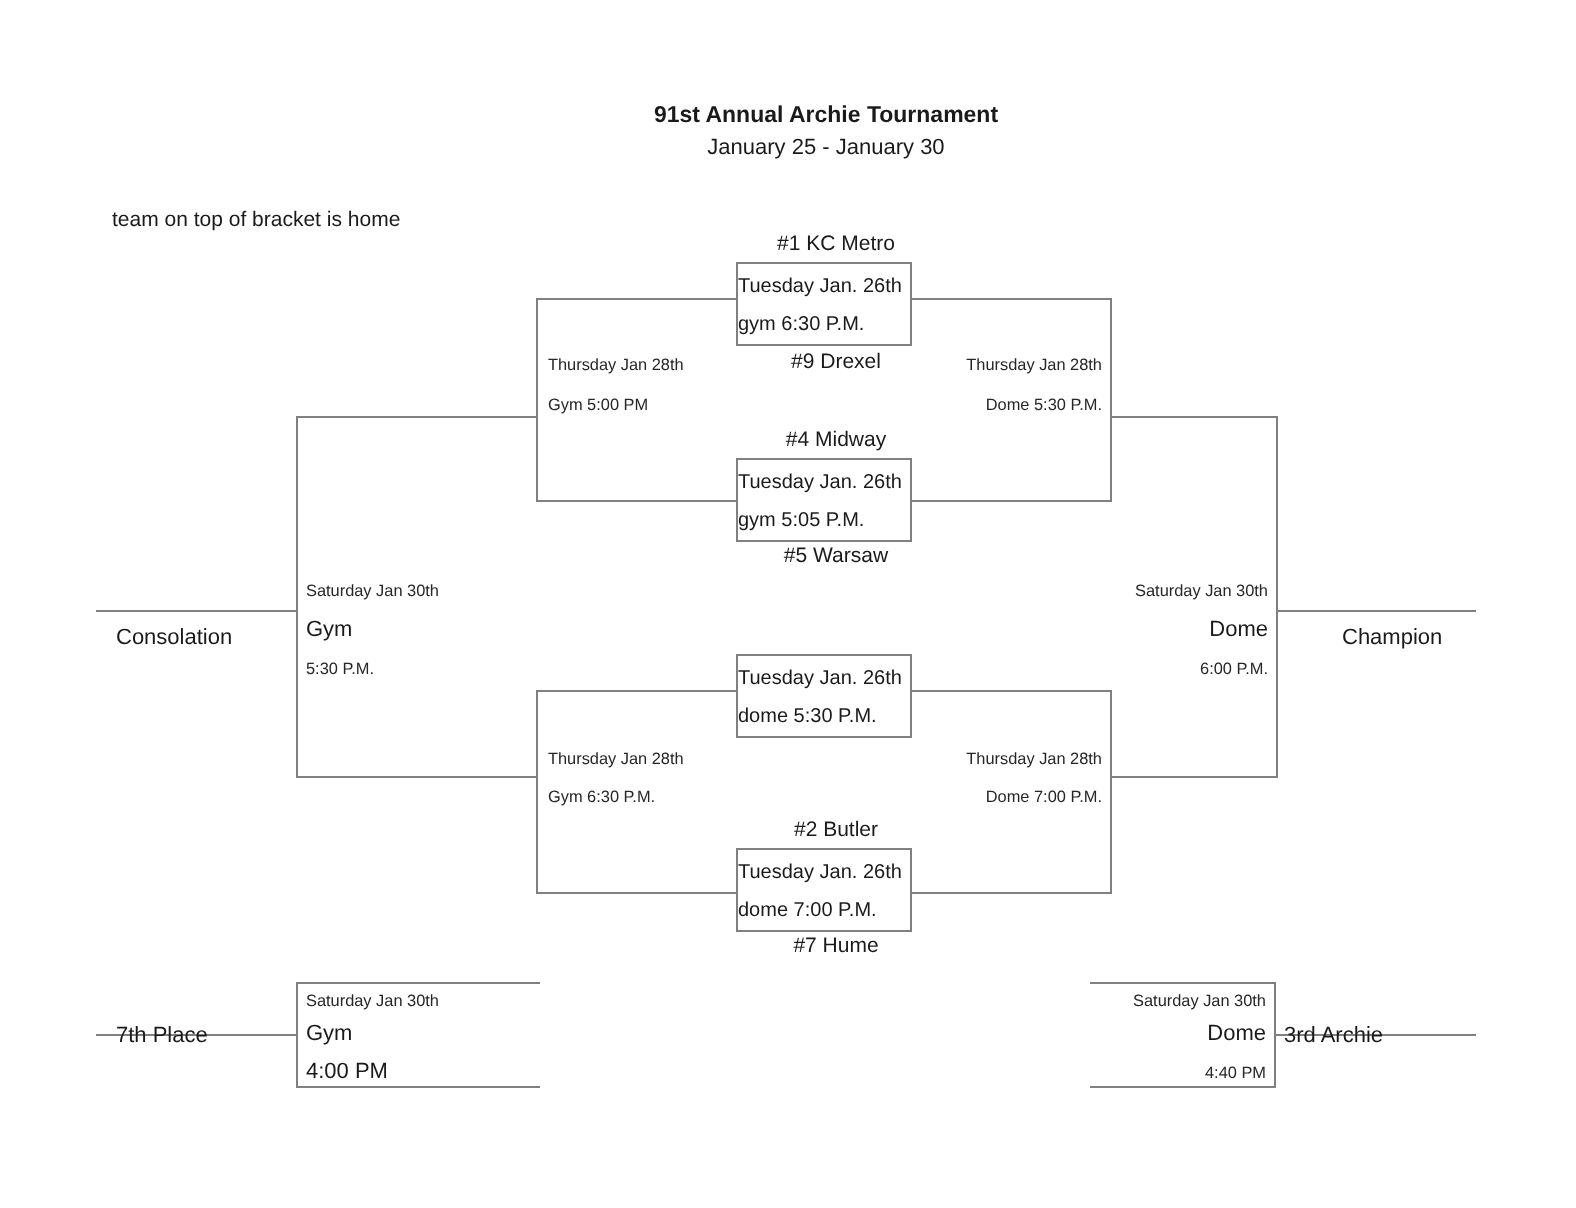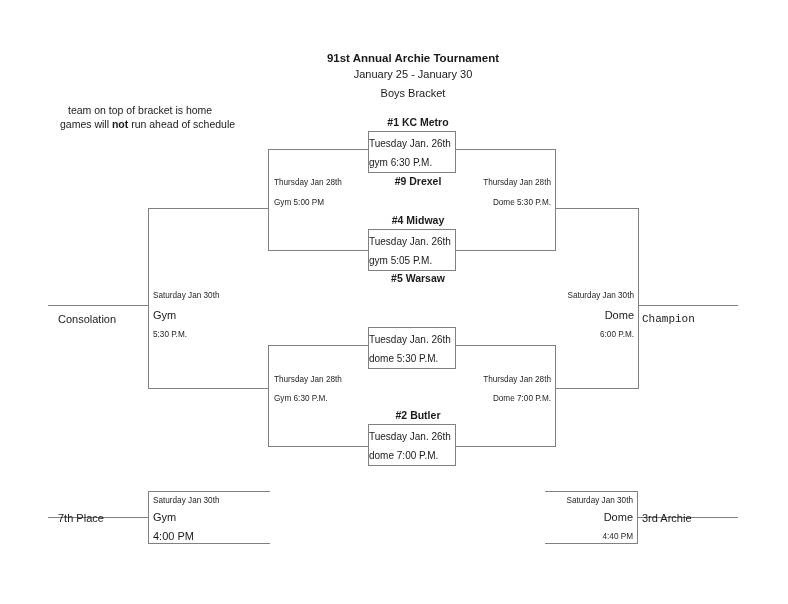--- a/index.html
+++ b/index.html
@@ -36,21 +36,21 @@
     font-size: 11px;
     text-align: center;
   }
   .note {
     font-size: 10.5px;
   }
   .note b { font-weight: bold; }
 
   .seed {
     font-size: 10.5px;
-    font-weight: bold;
+    font-weight: normal;
     text-align: center;
   }
   .roundlabel {
     font-size: 8.2px;
     color: #262626;
   }
   .bigplace {
     font-size: 11px;
     color: #1a1a1a;
   }
@@ -85,26 +85,22 @@
     white-space: nowrap;
   }
 </style>
 </head>
 <body>
 
 <div id="page">
 
   <div class="txt title" style="left:288px; top:52px; width:250px;">91st Annual Archie Tournament</div>
   <div class="txt subtitle" style="left:288px; top:68px; width:250px;">January 25 - January 30</div>
-  <div class="txt subtitle" style="left:288px; top:87px; width:250px;">Boys Bracket</div>
 
-  <div class="txt note" style="left:68px; top:105px;text-align:center;">team on top of bracket is home</div>
-  <div class="txt note" style="left:60px; top:119px;">
-    <span>games will </span><b>not</b><span> run ahead of schedule</span>
-  </div>
+  <div class="txt note" style="left:56px; top:105px;text-align:center;">team on top of bracket is home</div>
 
   <div class="vline" style="left:268px; top:149px; height:102px;"></div>
   <div class="hline" style="left:268px; top:149px; width:100px;"></div>
   <div class="hline" style="left:268px; top:250px; width:100px;"></div>
   <div class="hline" style="left:148px; top:208px; width:120px;"></div>
 
   <div class="vline" style="left:268px; top:345px; height:102px;"></div>
   <div class="hline" style="left:268px; top:345px; width:100px;"></div>
   <div class="hline" style="left:268px; top:446px; width:100px;"></div>
   <div class="hline" style="left:148px; top:388px; width:120px;"></div>
@@ -152,20 +148,21 @@
   <div class="gamebox" style="left:368px; top:327px; width:88px; height:42px;">
     <div class="gl" style="top:6px;">Tuesday Jan. 26th</div>
     <div class="gl" style="top:25px;">dome 5:30 P.M.</div>
   </div>
 
   <div class="txt seed" style="left:318px; top:410px; width:200px;">#2 Butler</div>
   <div class="gamebox" style="left:368px; top:424px; width:88px; height:42px;">
     <div class="gl" style="top:6px;">Tuesday Jan. 26th</div>
     <div class="gl" style="top:25px;">dome 7:00 P.M.</div>
   </div>
+  <div class="txt seed" style="left:318px; top:468px; width:200px;">#7 Hume</div>
 
   <div class="txt roundlabel" style="left:274px; top:178px;">Thursday Jan 28th</div>
   <div class="txt roundlabel" style="left:274px; top:198px;">Gym 5:00 PM</div>
 
   <div class="txt roundlabel right" style="left:431px; top:178px; width:120px;">Thursday Jan 28th</div>
   <div class="txt roundlabel right" style="left:431px; top:198px; width:120px;">Dome 5:30 P.M.</div>
 
   <div class="txt roundlabel" style="left:274px; top:375px;">Thursday Jan 28th</div>
   <div class="txt roundlabel" style="left:274px; top:394px;">Gym 6:30 P.M.</div>
 
@@ -173,21 +170,21 @@
   <div class="txt roundlabel right" style="left:431px; top:394px; width:120px;">Dome 7:00 P.M.</div>
 
   <div class="txt roundlabel" style="left:153px; top:291px;">Saturday Jan 30th</div>
   <div class="txt venue-big" style="left:153px; top:309px;">Gym</div>
   <div class="txt roundlabel" style="left:153px; top:330px;">5:30 P.M.</div>
   <div class="txt bigplace" style="left:58px; top:313px;">Consolation</div>
 
   <div class="txt roundlabel right" style="left:514px; top:291px; width:120px;">Saturday Jan 30th</div>
   <div class="txt venue-big right" style="left:514px; top:309px; width:120px;">Dome</div>
   <div class="txt roundlabel right" style="left:514px; top:330px; width:120px;">6:00 P.M.</div>
-  <div class="txt bigplace" style="left:642px; top:313px;font-family:Liberation Mono, monospace;">Champion</div>
+  <div class="txt bigplace" style="left:671px; top:313px;">Champion</div>
 
   <div class="txt roundlabel" style="left:153px; top:496px;">Saturday Jan 30th</div>
   <div class="txt bigplace" style="left:153px; top:511px;">Gym</div>
   <div class="txt bigplace" style="left:153px; top:530px;">4:00 PM</div>
   <div class="txt bigplace" style="left:58px; top:512px;">7th Place</div>
 
   <div class="txt roundlabel right" style="left:513px; top:496px; width:120px;">Saturday Jan 30th</div>
   <div class="txt venue-big right" style="left:513px; top:511px; width:120px;">Dome</div>
   <div class="txt roundlabel right" style="left:513px; top:532px; width:120px;">4:40 PM</div>
   <div class="txt bigplace" style="left:642px; top:512px;">3rd Archie</div>

